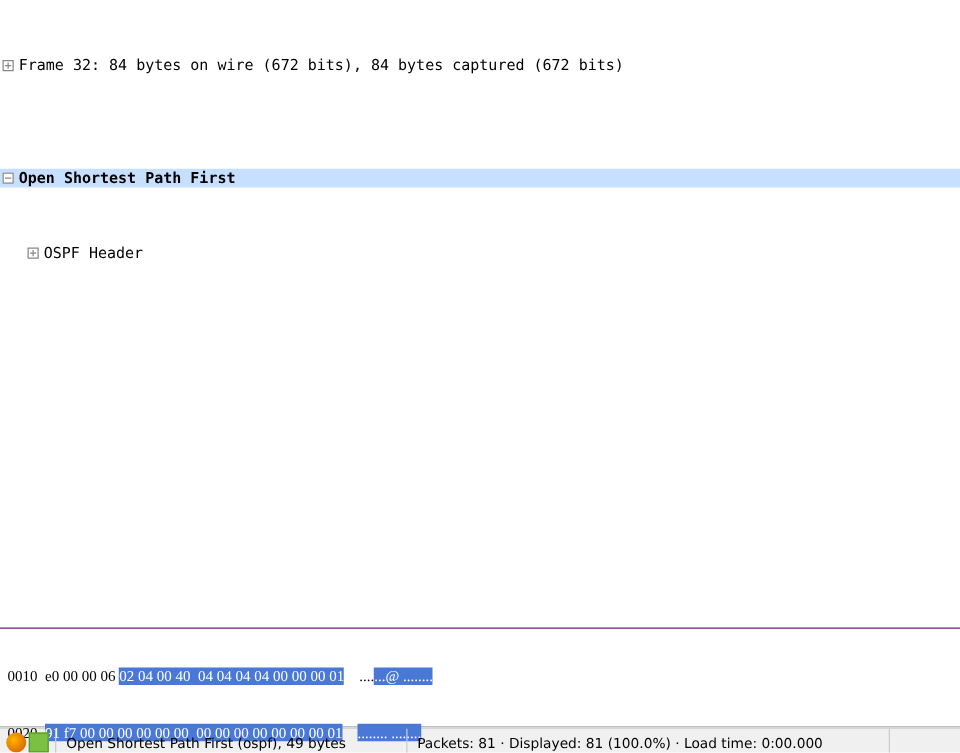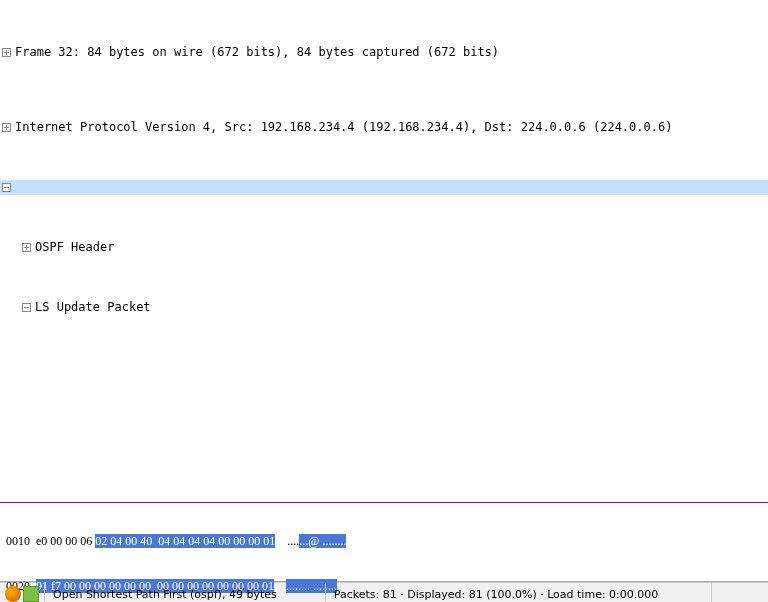--- a/index.html
+++ b/index.html
@@ -112,42 +112,33 @@
 
 <div class="packet-details">
 
   <div class="row">
     <span class="indent" style="width:2px"></span>
     <span class="toggle plus"></span>
     <span>Frame 32: 84 bytes on wire (672 bits), 84 bytes captured (672 bits)</span>
   </div>
 
 
-  <div class="row">
-    <span class="indent" style="width:2px"></span>
-    <span class="toggle plus"></span>
-    <span>Internet Protocol Version 4, Src: 192.168.234.4 (192.168.234.4), Dst: 224.0.0.6 (224.0.0.6)</span>
-  </div>
 
   <div class="row sel-row">
     <span class="indent" style="width:2px"></span>
     <span class="toggle minus"></span>
+    <span class="proto-title">Open Shortest Path First</span>
   </div>
 
   <div class="row">
     <span class="indent" style="width:22px"></span>
     <span class="toggle plus"></span>
     <span>OSPF Header</span>
   </div>
 
-  <div class="row">
-    <span class="indent" style="width:22px"></span>
-    <span class="toggle minus"></span>
-    <span>LS Update Packet</span>
-  </div>
 
 
 
   
 
   
 
   
 
   

